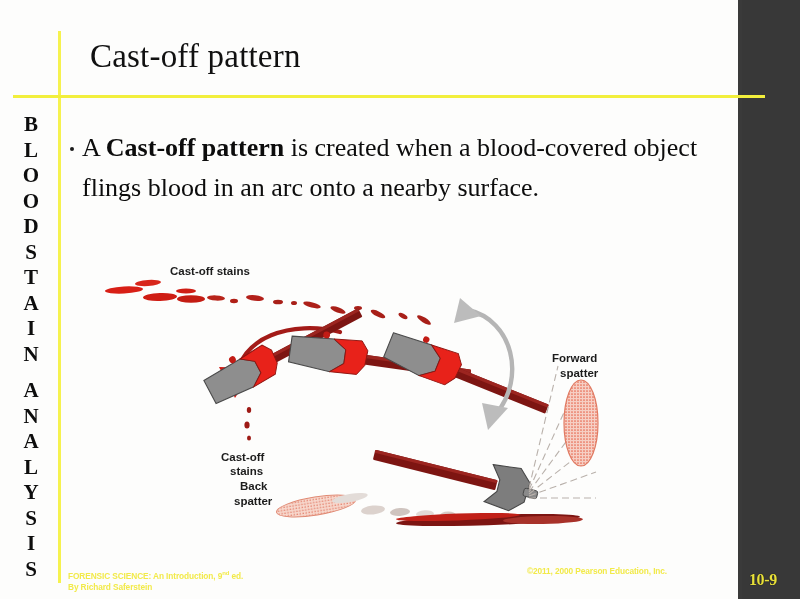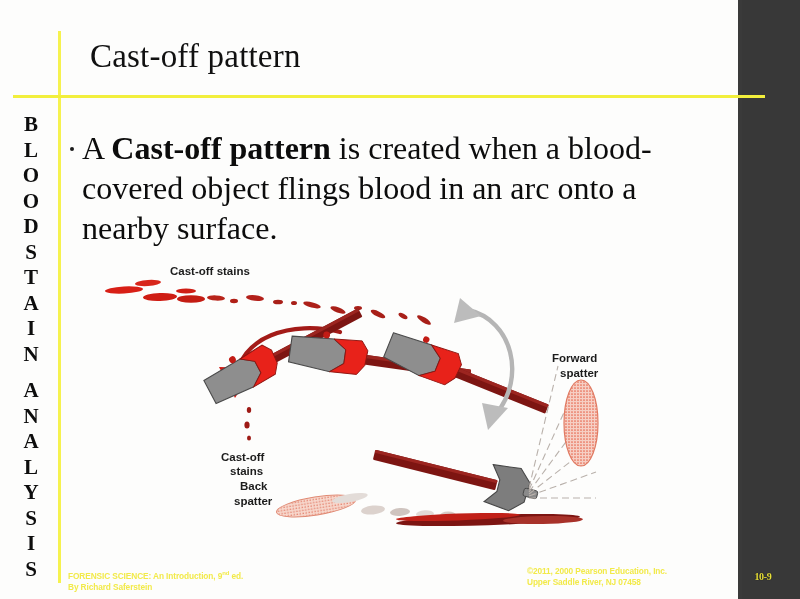--- a/index.html
+++ b/index.html
@@ -31,21 +31,21 @@
     z-index: 2;
   }
   #slide-number {
     position: absolute;
     left: 742px; top: 571px;
     width: 42px;
     text-align: center;
     color: #e8e03a;
     font-family: "Liberation Serif", serif;
     font-weight: bold;
-    font-size: 10px;
+    font-size: 16px;
     letter-spacing: -0.3px;
     z-index: 6;
     text-shadow: 0 0 1px #000;
   }
 
   
   #rule-vertical {
     position: absolute;
     left: 58px; top: 31px;
     width: 3px; height: 552px;
@@ -99,21 +99,21 @@
   #bullet-dot {
     position: absolute;
     left: 2px; top: 19px;
     width: 4px; height: 4px;
     background: #1a1a1a;
     border-radius: 50%;
   }
   #body-text {
     margin-left: 14px;
     font-family: "Liberation Serif", serif;
-    font-size: 32px;
+    font-size: 26px;
     line-height: 40px;
     color: #0c0c0c;
   }
   #body-text b { font-weight: bold; }
 
   
   #diagram {
     position: absolute;
     left: 88px; top: 258px;
     width: 600px; height: 300px;
@@ -311,16 +311,15 @@
     </svg>
   </div>
 
   <div id="footer-left" class="footer">
     <div><span>FORENSIC SCIENCE: An Introduction, 9</span><sup>nd</sup><span> ed.</span></div>
     <div>By Richard Saferstein</div>
   </div>
 
   <div id="footer-right" class="footer">
     <div>©2011, 2000 Pearson Education, Inc.</div>
-    <div>Upper Saddle River, NJ 07458</div>
   </div>
 
 </div>
 
 </body></html>

